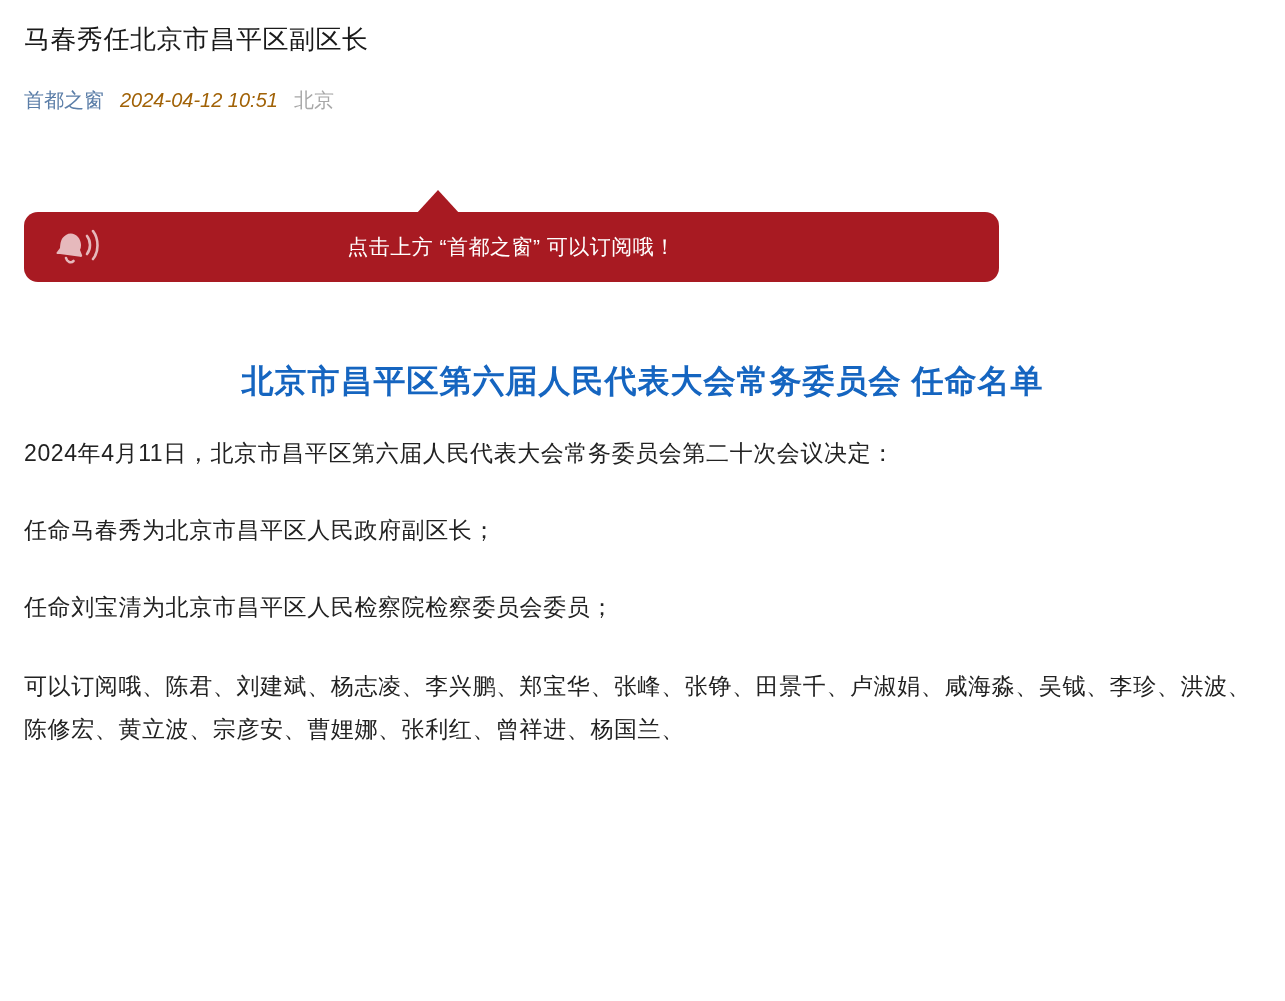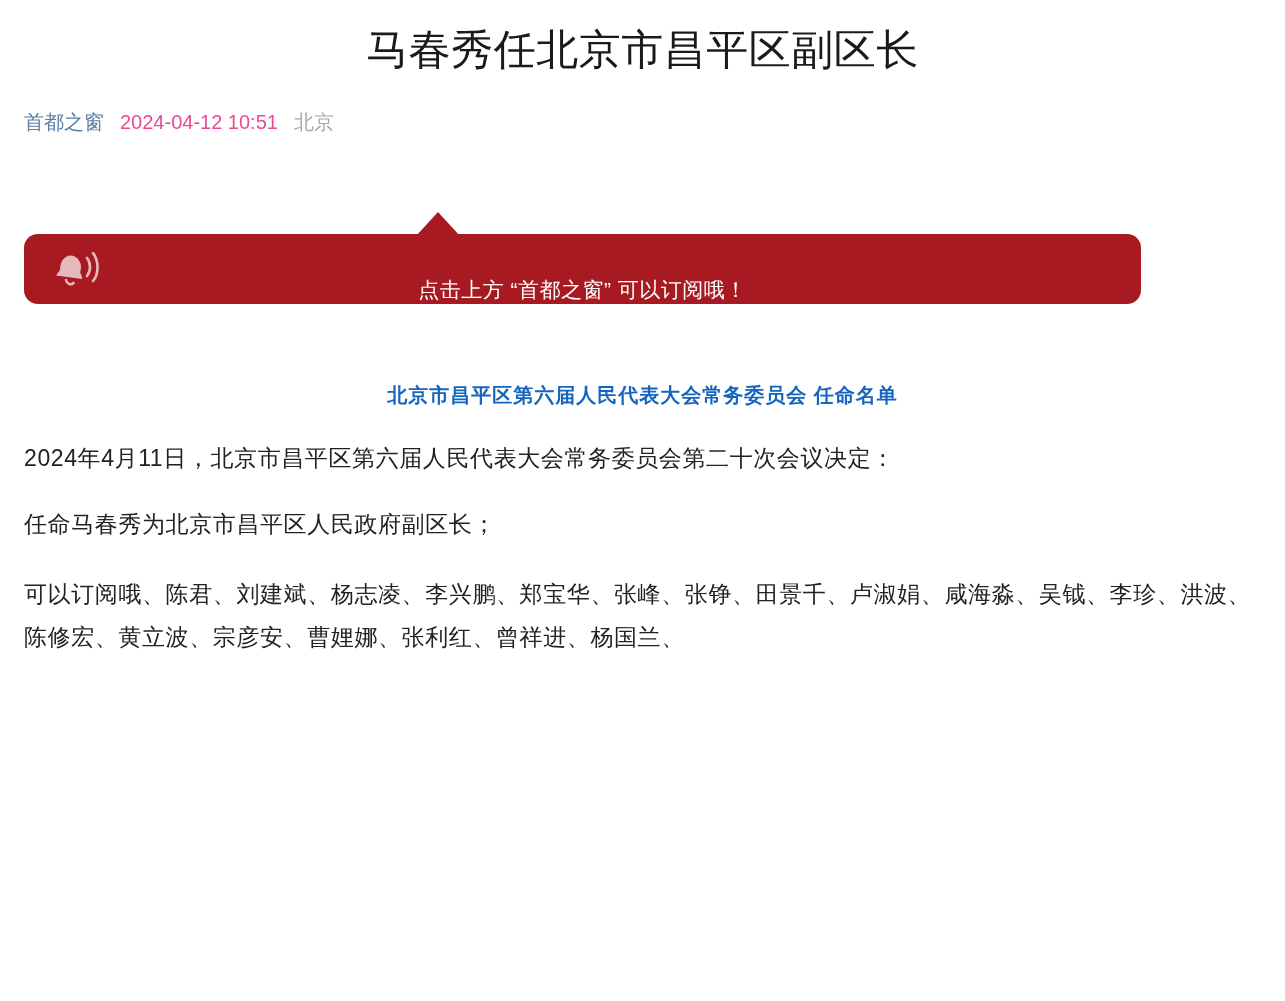--- a/index.html
+++ b/index.html
@@ -15,40 +15,39 @@
     overflow: hidden;
   }
   .page {
     position: relative;
     width: 1285px;
     height: 1001px;
     box-sizing: border-box;
     padding: 0 24px;
   }
   .article-title {
-    font-size: 42px;
+    font-size: 26px;
     line-height: 1.35;
     font-weight: 400;
     color: #1a1a1a;
     margin: 22px 0 0 0;
     letter-spacing: 0.5px;
-    text-align: center;
   }
   .meta-row {
     display: flex;
     align-items: center;
     gap: 16px;
     margin-top: 30px;
     font-size: 20px;
     color: #9a9a9a;
   }
   .meta-source {
     color: #5b7ea8;
   }
-  .meta-date { color: #ec4899; }
+  .meta-date { color: #a16207; font-style: italic; }
   .meta-loc { color: #a8a8a8; }
 
   .banner-wrap {
     position: relative;
     margin-top: 76px;
     height: 94px;
   }
   .banner-arrow {
     position: absolute;
     left: 392px;
@@ -56,26 +55,26 @@
     width: 0;
     height: 0;
     border-left: 22px solid transparent;
     border-right: 22px solid transparent;
     border-bottom: 24px solid #a81a22;
   }
   .banner {
     position: absolute;
     left: 0;
     top: 22px;
-    width: 1117px;
+    width: 975px;
     height: 70px;
     background: #a81a22;
     border-radius: 14px;
     display: flex;
-    align-items: flex-end;
+    align-items: center;
     justify-content: center;
     box-sizing: border-box;
   }
   .bell-icon {
     position: absolute;
     left: 22px;
     top: 50%;
     transform: translateY(-50%);
     width: 64px;
     height: 46px;
@@ -86,30 +85,30 @@
     color: #ffffff;
     letter-spacing: 0.5px;
     font-weight: 400;
     text-align: center;
   }
 
   .section-heading {
     text-align: center;
     color: #1565c0;
     font-weight: bold;
-    font-size: 20px;
+    font-size: 32px;
     margin-top: 76px;
     letter-spacing: 1px;
   }
 
   .body-para {
     font-size: 23px;
     line-height: 1.6;
     color: #222222;
-    margin-top: 30px;
+    margin-top: 40px;
     letter-spacing: 0.6px;
   }
   .body-para.first { margin-top: 31px; }
   .body-para.long {
     line-height: 1.85;
   }
 </style>
 </head>
 <body>
 
@@ -135,15 +134,16 @@
         </svg>
       </span>
       <span class="banner-text">点击上方 “首都之窗” 可以订阅哦！</span>
     </div>
   </div>
 
   <div class="section-heading">北京市昌平区第六届人民代表大会常务委员会 任命名单</div>
 
   <p class="body-para first">2024年4月11日，北京市昌平区第六届人民代表大会常务委员会第二十次会议决定：</p>
   <p class="body-para">任命马春秀为北京市昌平区人民政府副区长；</p>
+  <p class="body-para">任命刘宝清为北京市昌平区人民检察院检察委员会委员；</p>
   <p class="body-para long">可以订阅哦、陈君、刘建斌、杨志凌、李兴鹏、郑宝华、张峰、张铮、田景千、卢淑娟、咸海淼、吴钺、李珍、洪波、陈修宏、黄立波、宗彦安、曹娌娜、张利红、曾祥进、杨国兰、</p>
 
 </div>
 
 </body></html>

